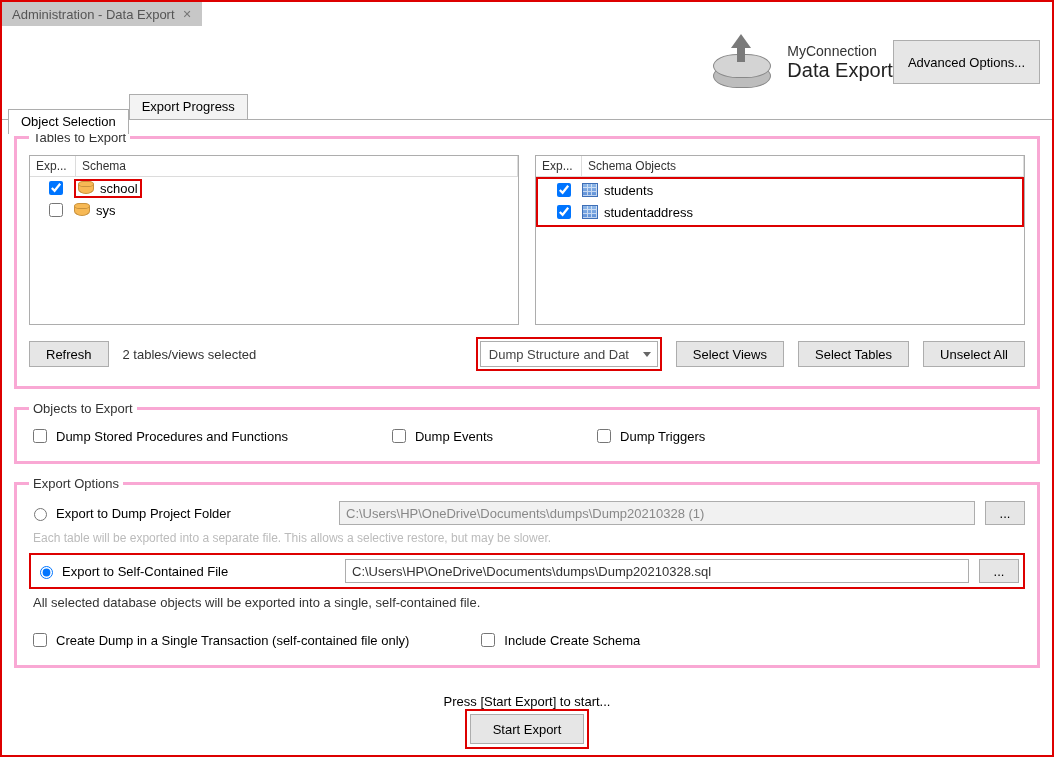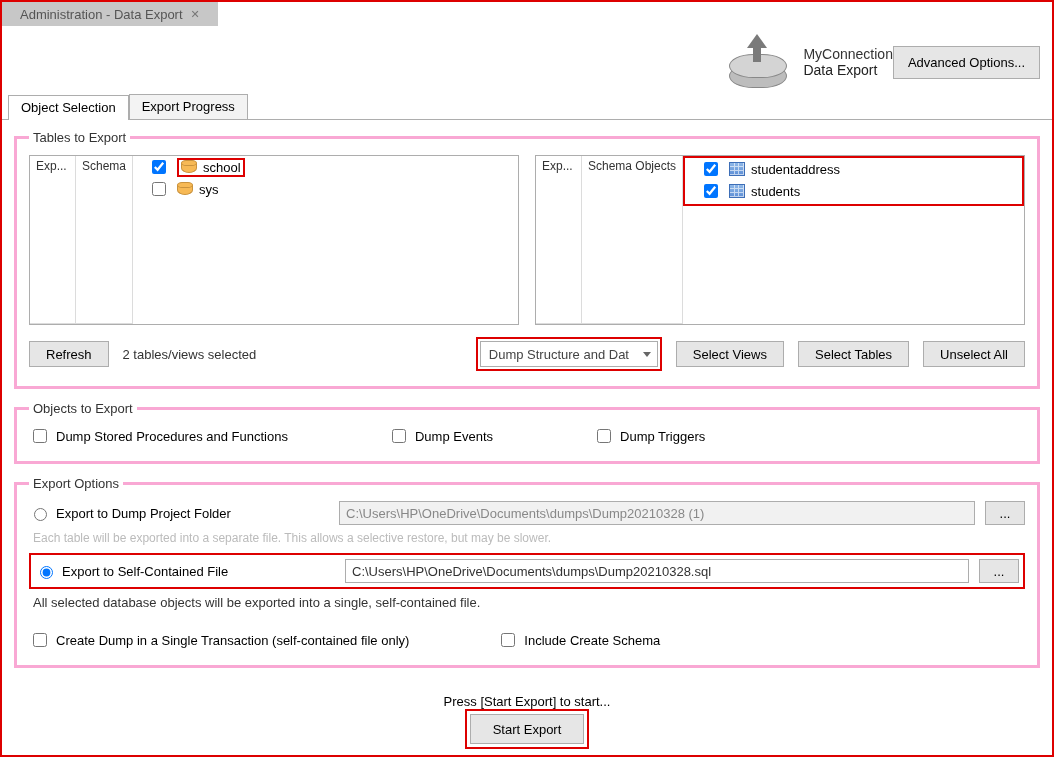--- a/index.html
+++ b/index.html
@@ -1,44 +1,44 @@
 <!DOCTYPE html>
 <html><head>
 <meta charset="utf-8">
 <style>
   * { box-sizing: border-box; font-family: "Segoe UI", Tahoma, sans-serif; font-size: 13px; }
   body { margin: 0; background: #fff; }
   .outer-redline { border: 2px solid #d00; padding: 0; width: 1054px; height: 757px; overflow: hidden; }
 
   .tabbar { background: #ffffff; display: flex; height: 24px; align-items: stretch; }
-  .doc-tab { background: #c7c7c7; color: #555; padding: 3px 18px; display: flex; align-items: center; gap: 8px; font-size: 12px; }
+  .doc-tab { background: #c7c7c7; color: #555; padding: 3px 10px; display: flex; align-items: center; gap: 8px; font-size: 12px; }
   .doc-tab .close-x { color: #777; font-size: 11px; cursor: pointer; }
 
   .header { display: flex; align-items: center; padding: 10px 12px 6px 12px; justify-content: flex-end; }
   .header-left { display: flex; align-items: center; gap: 12px; }
   .disk-icon{ width:66px; height:52px; position:relative; }
   .disk-base{ position:absolute; bottom:0; left:4px; width:58px; height:24px; background:#bdbdbd; border:1px solid #888; border-radius:50%/60%; }
   .disk-top{ position:absolute; bottom:10px; left:4px; width:58px; height:24px; background:#d4d4d4; border:1px solid #888; border-radius:50%/60%; }
   .disk-arrow{ position:absolute; top:-2px; left:22px; width:0; height:0; border-left:10px solid transparent; border-right:10px solid transparent; border-bottom:14px solid #7a7a7a; }
   .disk-stem{ position:absolute; top:12px; left:28px; width:8px; height:14px; background:#7a7a7a; }
   .title-block .conn { font-size: 14px; color: #333; }
-  .title-block .title { font-size: 14px; color: #222; }
-
-  .adv-btn { height: 33px; padding: 0 14px; background: #e6e6e6; border: 1px solid #adadad; cursor: pointer; }
+  .title-block .title { font-size: 20px; color: #222; }
+
+  .adv-btn { height: 44px; padding: 0 14px; background: #e6e6e6; border: 1px solid #adadad; cursor: pointer; }
 
   .page-tabs { display: flex; border-bottom: 1px solid #adadad; padding-left: 6px; }
-  .page-tab { border: 1px solid #adadad; border-bottom: none; padding: 4px 12px 5px 12px; margin-right: 0px; background: #fff; position: relative; top: 1px; cursor: pointer; }
+  .page-tab { border: 1px solid #adadad; border-bottom: none; padding: 4px 12px 5px 12px; margin-right: 0px; background: #fff; position: relative; top: 15px; cursor: pointer; }
   .page-tab.inactive { background: #f3f3f3; top:0px; }
   .page-body { padding: 10px 10px 0 10px; }
 
   fieldset { border: 3px solid #f9a8d4; padding: 10px 12px 15px 12px; margin-bottom: 12px; }
   legend { padding: 0 4px; color: #333; }
 
   .tables-row { display: flex; gap: 16px; }
-  .grid-box { flex: 1 1 50%; border: 1px solid #adadad; height: 170px; background: #fff; overflow: hidden; display: flex; }
+  .grid-box { flex: 1 1 50%; border: 1px solid #adadad; height: 170px; background: #fff; overflow: hidden; display: flex; flex-direction: column; }
   .grid-head { display: flex; background: #fff; border-bottom: 1px solid #dcdcdc; }
   .hcell { padding: 3px 6px; border-right: 1px solid #dcdcdc; color: #333; font-size: 12px; }
   .hcell.exp { width: 46px; }
   .grid-rows { flex: 1 1 auto; }
   .grow { display: flex; align-items: center; padding: 1px 6px; }
   .grow .chk { width: 38px; display: flex; justify-content: center; }
   .grow .label { display: flex; align-items: center; gap: 6px; }
   .redline { border: 2px solid #d00; }
   .school-wrap { display:inline-block; padding:0 2px; }
 
@@ -60,21 +60,21 @@
   .chk-line { display:flex; align-items:center; gap:6px; cursor:pointer; }
   input[type=checkbox]{ width:14px; height:14px; }
 
   .exp-opts .row { display:flex; align-items:center; gap:10px; margin-bottom:6px; }
   .radio-line{ display:flex; align-items:center; gap:6px; width:300px; cursor:pointer;}
   .path-input{ flex:1 1 auto; height:24px; border:1px solid #adadad; padding:0 6px; background:#fff; color:#333; }
   .path-input.disabled{ background:#f1f1f1; color:#888; }
   .browse-btn{ width:40px; height:24px; background:#e6e6e6; border:1px solid #adadad; cursor:pointer; }
   .hint{ color:#bbb; font-size:12px; margin:2px 0 8px 4px; }
   .desc{ color:#333; font-size:13px; margin:6px 0 20px 4px; }
-  .below-row{ display:flex; gap:88px; align-items:center; margin-top:0; }
+  .below-row{ display:flex; gap:68px; align-items:center; margin-top:0; }
 
   .footer{ display:flex; justify-content:space-between; align-items:center; padding:14px 14px 10px 14px;flex-direction:column; }
 </style>
 </head>
 <body>
 <div class="outer-redline">
 
 <div class="tabbar">
   <div class="doc-tab">
     <span>Administration - Data Export</span>
@@ -159,40 +159,40 @@
                       <div></div>
                       <div></div>
                       <div></div>
                       <div></div>
                       <div></div>
                       <div></div>
                       <div></div>
                       <div></div>
                       <div></div>
                     </span>
-                <span>studentaddress</span>
+                <span>students</span>
               </span>
             </div>
             <div class="grow">
               <span class="chk">
                     <input type="checkbox" checked="" style="">
                   </span>
               <span class="label">
                 <span class="tbl-icon">
                       <div></div>
                       <div></div>
                       <div></div>
                       <div></div>
                       <div></div>
                       <div></div>
                       <div></div>
                       <div></div>
                       <div></div>
                     </span>
-                <span>students</span>
+                <span>studentaddress</span>
               </span>
             </div>
           </div>
         </div>
       </div>
     </div>
 
     <div class="action-row">
       <button class="btn">Refresh</button>
       <span class="sel-status">2 tables/views selected</span>

